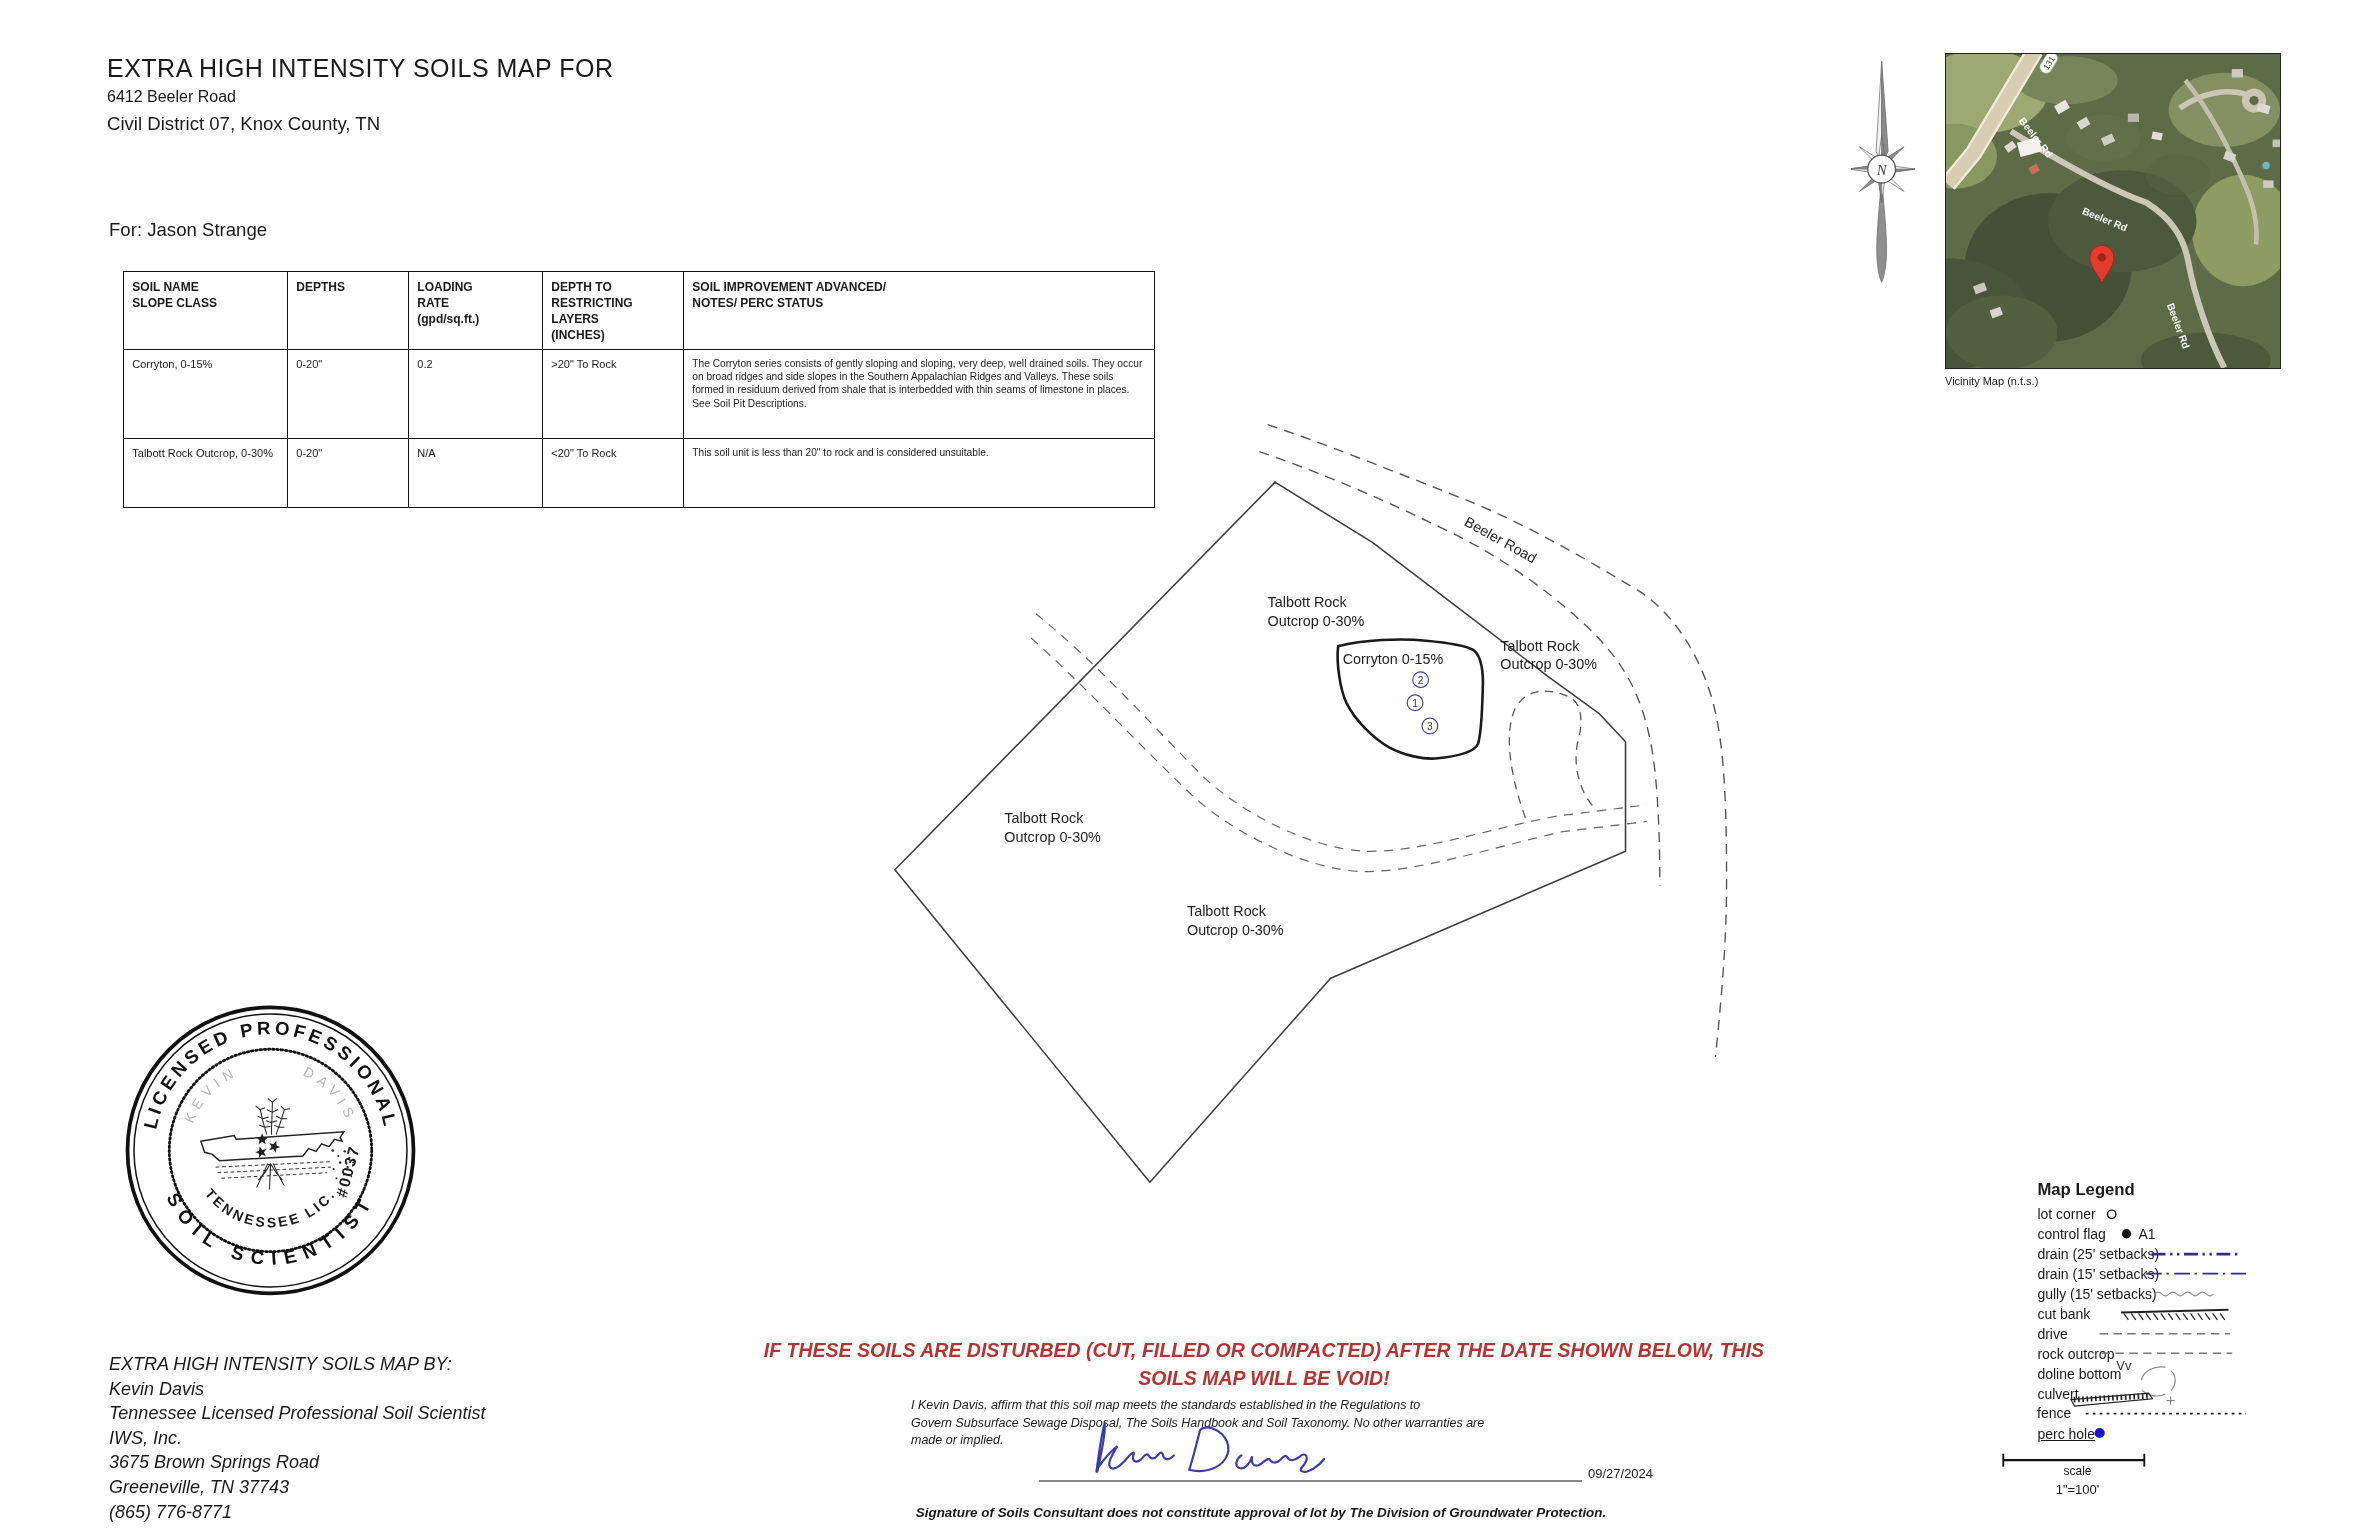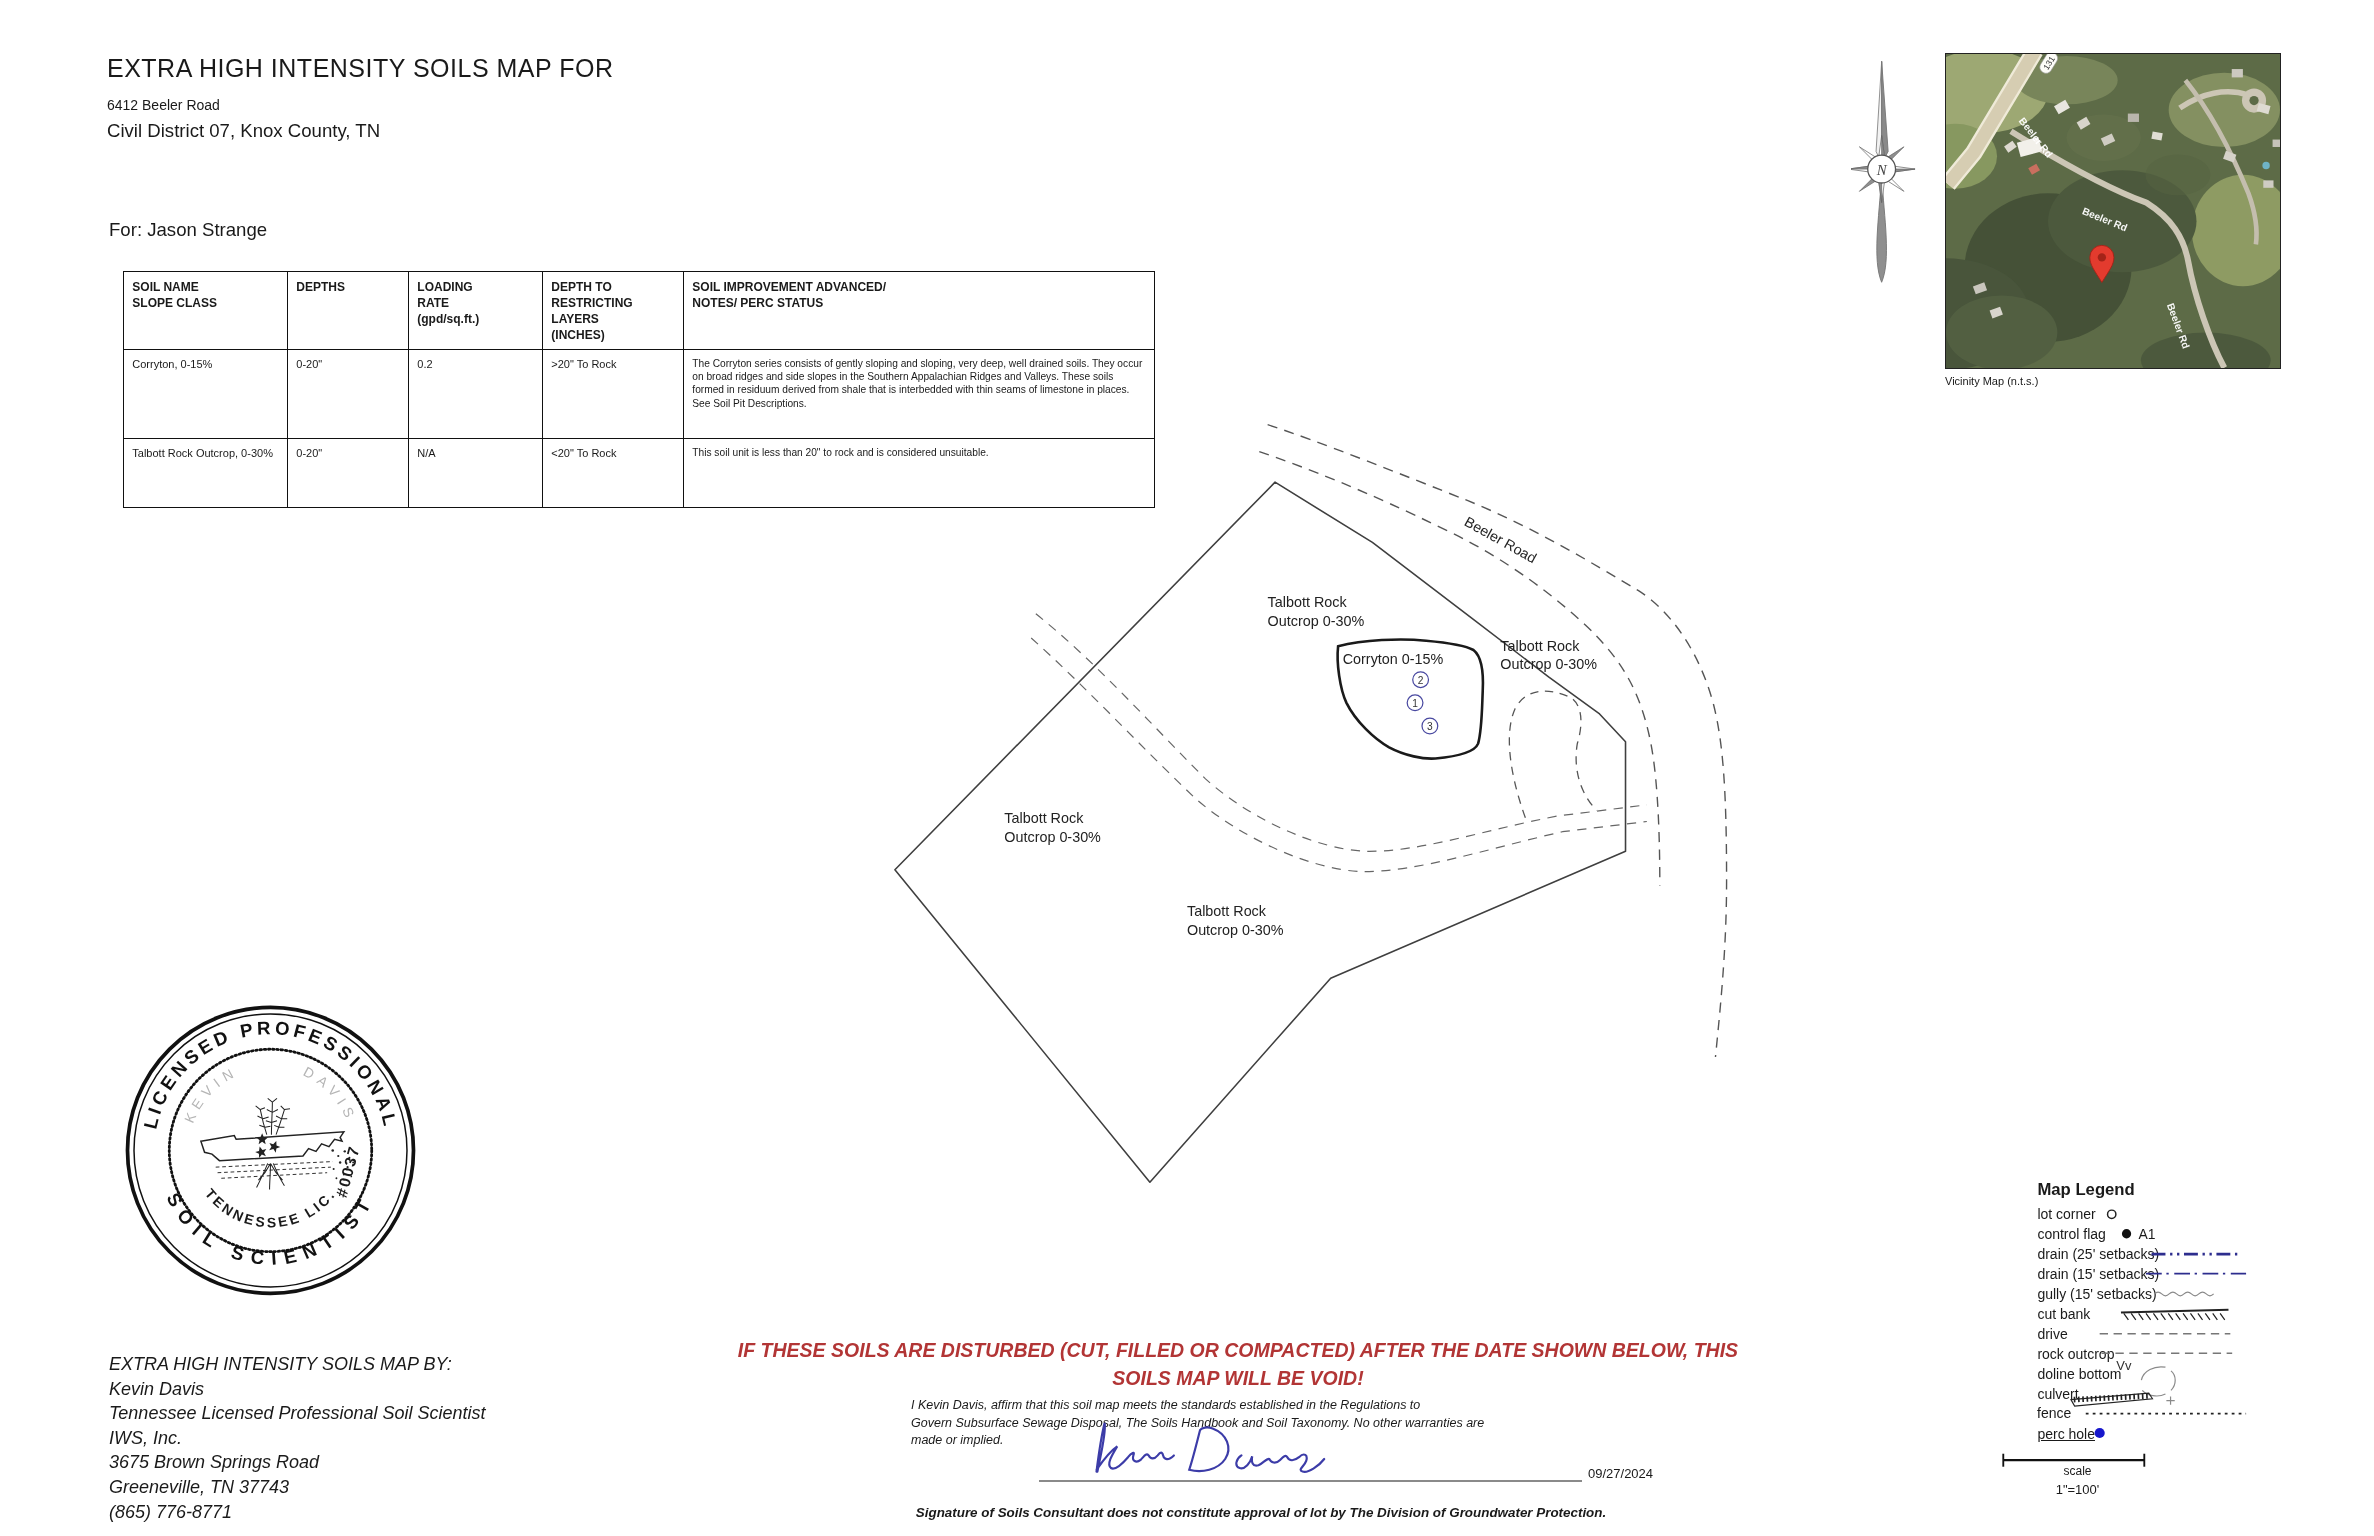--- a/index.html
+++ b/index.html
@@ -1,20 +1,20 @@
 <!DOCTYPE html>
 <html style="font-size:15px"><head>
 <meta charset="utf-8">
 <style>
   html,body{margin:0;padding:0;background:#fff;}
   body{width:2375px;height:1536px;position:relative;overflow:hidden;
        font-family:"Liberation Sans",sans-serif;color:#1a1a1a;}
   .abs{position:absolute;}
   .ttl1{font-size:25px;line-height:33px;letter-spacing:0.5px;}
-  .ttl3{font-size:14px;margin-top:12px;}
+  .ttl3{font-size:16px;margin-top:3px;}
   .ttl4{font-size:18.6px;margin-top:7.4px;}
   .forline{font-size:18.6px;}
   table.soil{border-collapse:collapse;table-layout:fixed;}
   table.soil td{border:1.4px solid #111;vertical-align:top;padding:6.5px 8.3px;}
   table.soil{border:1.9px solid #111;padding-left:8px;}
   .hcell{font-weight:bold;font-size:12px;line-height:16px;}
   .ccell{font-size:11px;line-height:15px;}
   .ncell{font-size:10.2px;line-height:13.4px;}
   .vicinity{border:1.9px solid #222;overflow:hidden;background:#5d6b47;}
   .viccap{font-size:11px;}
@@ -283,21 +283,21 @@
 <div class="abs author" style="left:109px;top:1352px;">
   <div>EXTRA HIGH INTENSITY SOILS MAP BY:</div>
   <div>Kevin Davis</div>
   <div>Tennessee Licensed Professional Soil Scientist</div>
   <div>IWS, Inc.</div>
   <div>3675 Brown Springs Road</div>
   <div>Greeneville, TN 37743</div>
   <div>(865)  776-8771</div>
 </div>
 
-<div class="abs warn" style="left:714px;top:1336px;width:1048px;color:#b23535;">
+<div class="abs warn" style="left:740px;top:1336px;width:1048px;color:#b23535;">
   <div>IF THESE SOILS ARE DISTURBED (CUT, FILLED OR COMPACTED) AFTER THE DATE SHOWN BELOW, THIS</div>
   <div>SOILS MAP WILL BE VOID!</div>
 </div>
 
 <div class="abs affirm" style="left:911px;top:1397px;width:649px;">
   <div>I Kevin Davis, affirm that this soil map meets the standards established in the Regulations to</div>
   <div>Govern Subsurface Sewage Disposal, The Soils Handbook and Soil Taxonomy.  No other warranties are</div>
   <div>made or implied.</div>
 </div>
 

